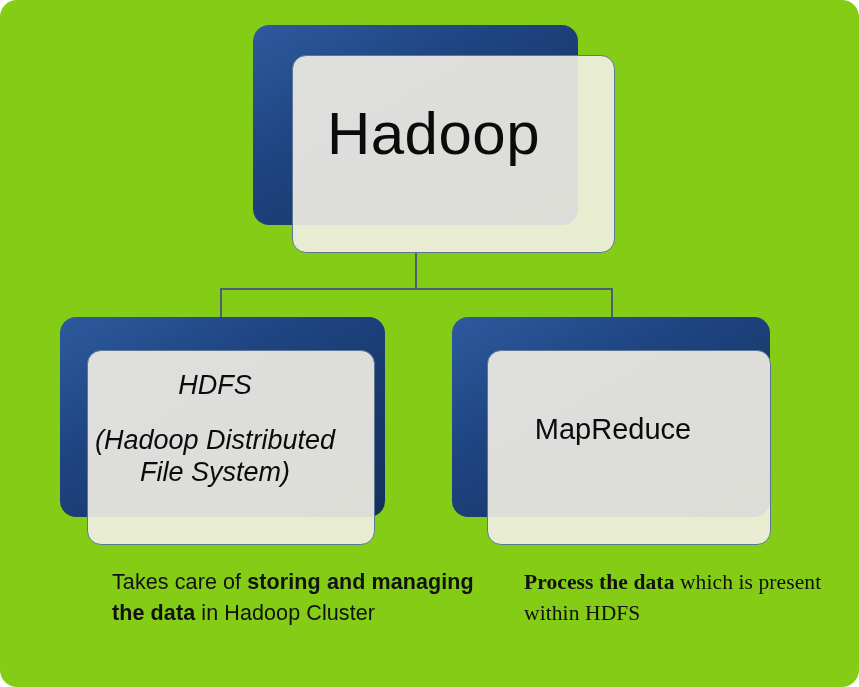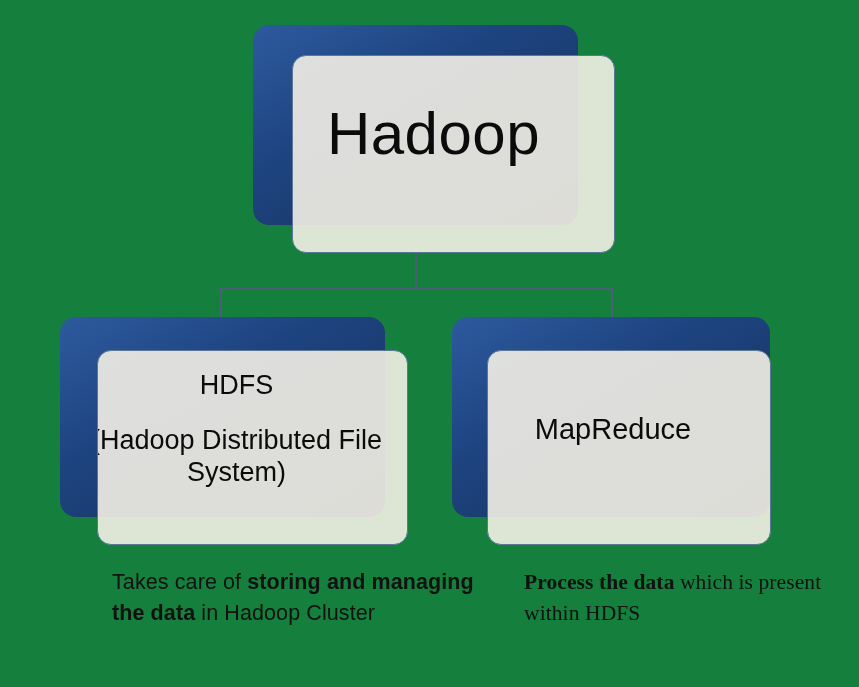--- a/index.html
+++ b/index.html
@@ -9,22 +9,23 @@
     background: #ffffff;
   }
   body {
     font-family: "Liberation Sans", sans-serif;
     -webkit-font-smoothing: antialiased;
   }
   #canvas {
     position: relative;
     width: 859px;
     height: 687px;
-    background: #15803d;
+    background: #84cc16;
     overflow: hidden;
+    border-radius: 17px;
   }
 
   
   .conn {
     position: absolute;
     background: #4a6078;
   }
   .conn-v { width: 2px; }
   .conn-h { height: 2px; }
 
@@ -65,21 +66,21 @@
   #node-hadoop .plate { left: 253px; top: 25px; width: 325px; height: 200px; }
   #node-hadoop .card  { left: 292px; top: 55px; width: 323px; height: 198px; }
   #node-hadoop .card-label {
     font-size: 60px;
     font-weight: 400;
     letter-spacing: 0.5px;
     transform: translate(-20px, -20px);
   }
 
   #node-hdfs .plate { left: 60px; top: 317px; width: 325px; height: 200px; }
-  #node-hdfs .card  { left: 97px; top: 350px; width: 311px; height: 195px; }
+  #node-hdfs .card  { left: 87px; top: 350px; width: 288px; height: 195px; font-style: italic; }
   #node-hdfs .card-label {
     font-size: 27px;
     font-weight: 400;
     transform: translate(-16px, -18px);
   }
   #node-hdfs .sub-line { display: block; margin-top: 23px; }
 
   #node-mapreduce .plate { left: 452px; top: 317px; width: 318px; height: 200px; }
   #node-mapreduce .card  { left: 487px; top: 350px; width: 284px; height: 195px; }
   #node-mapreduce .card-label {

